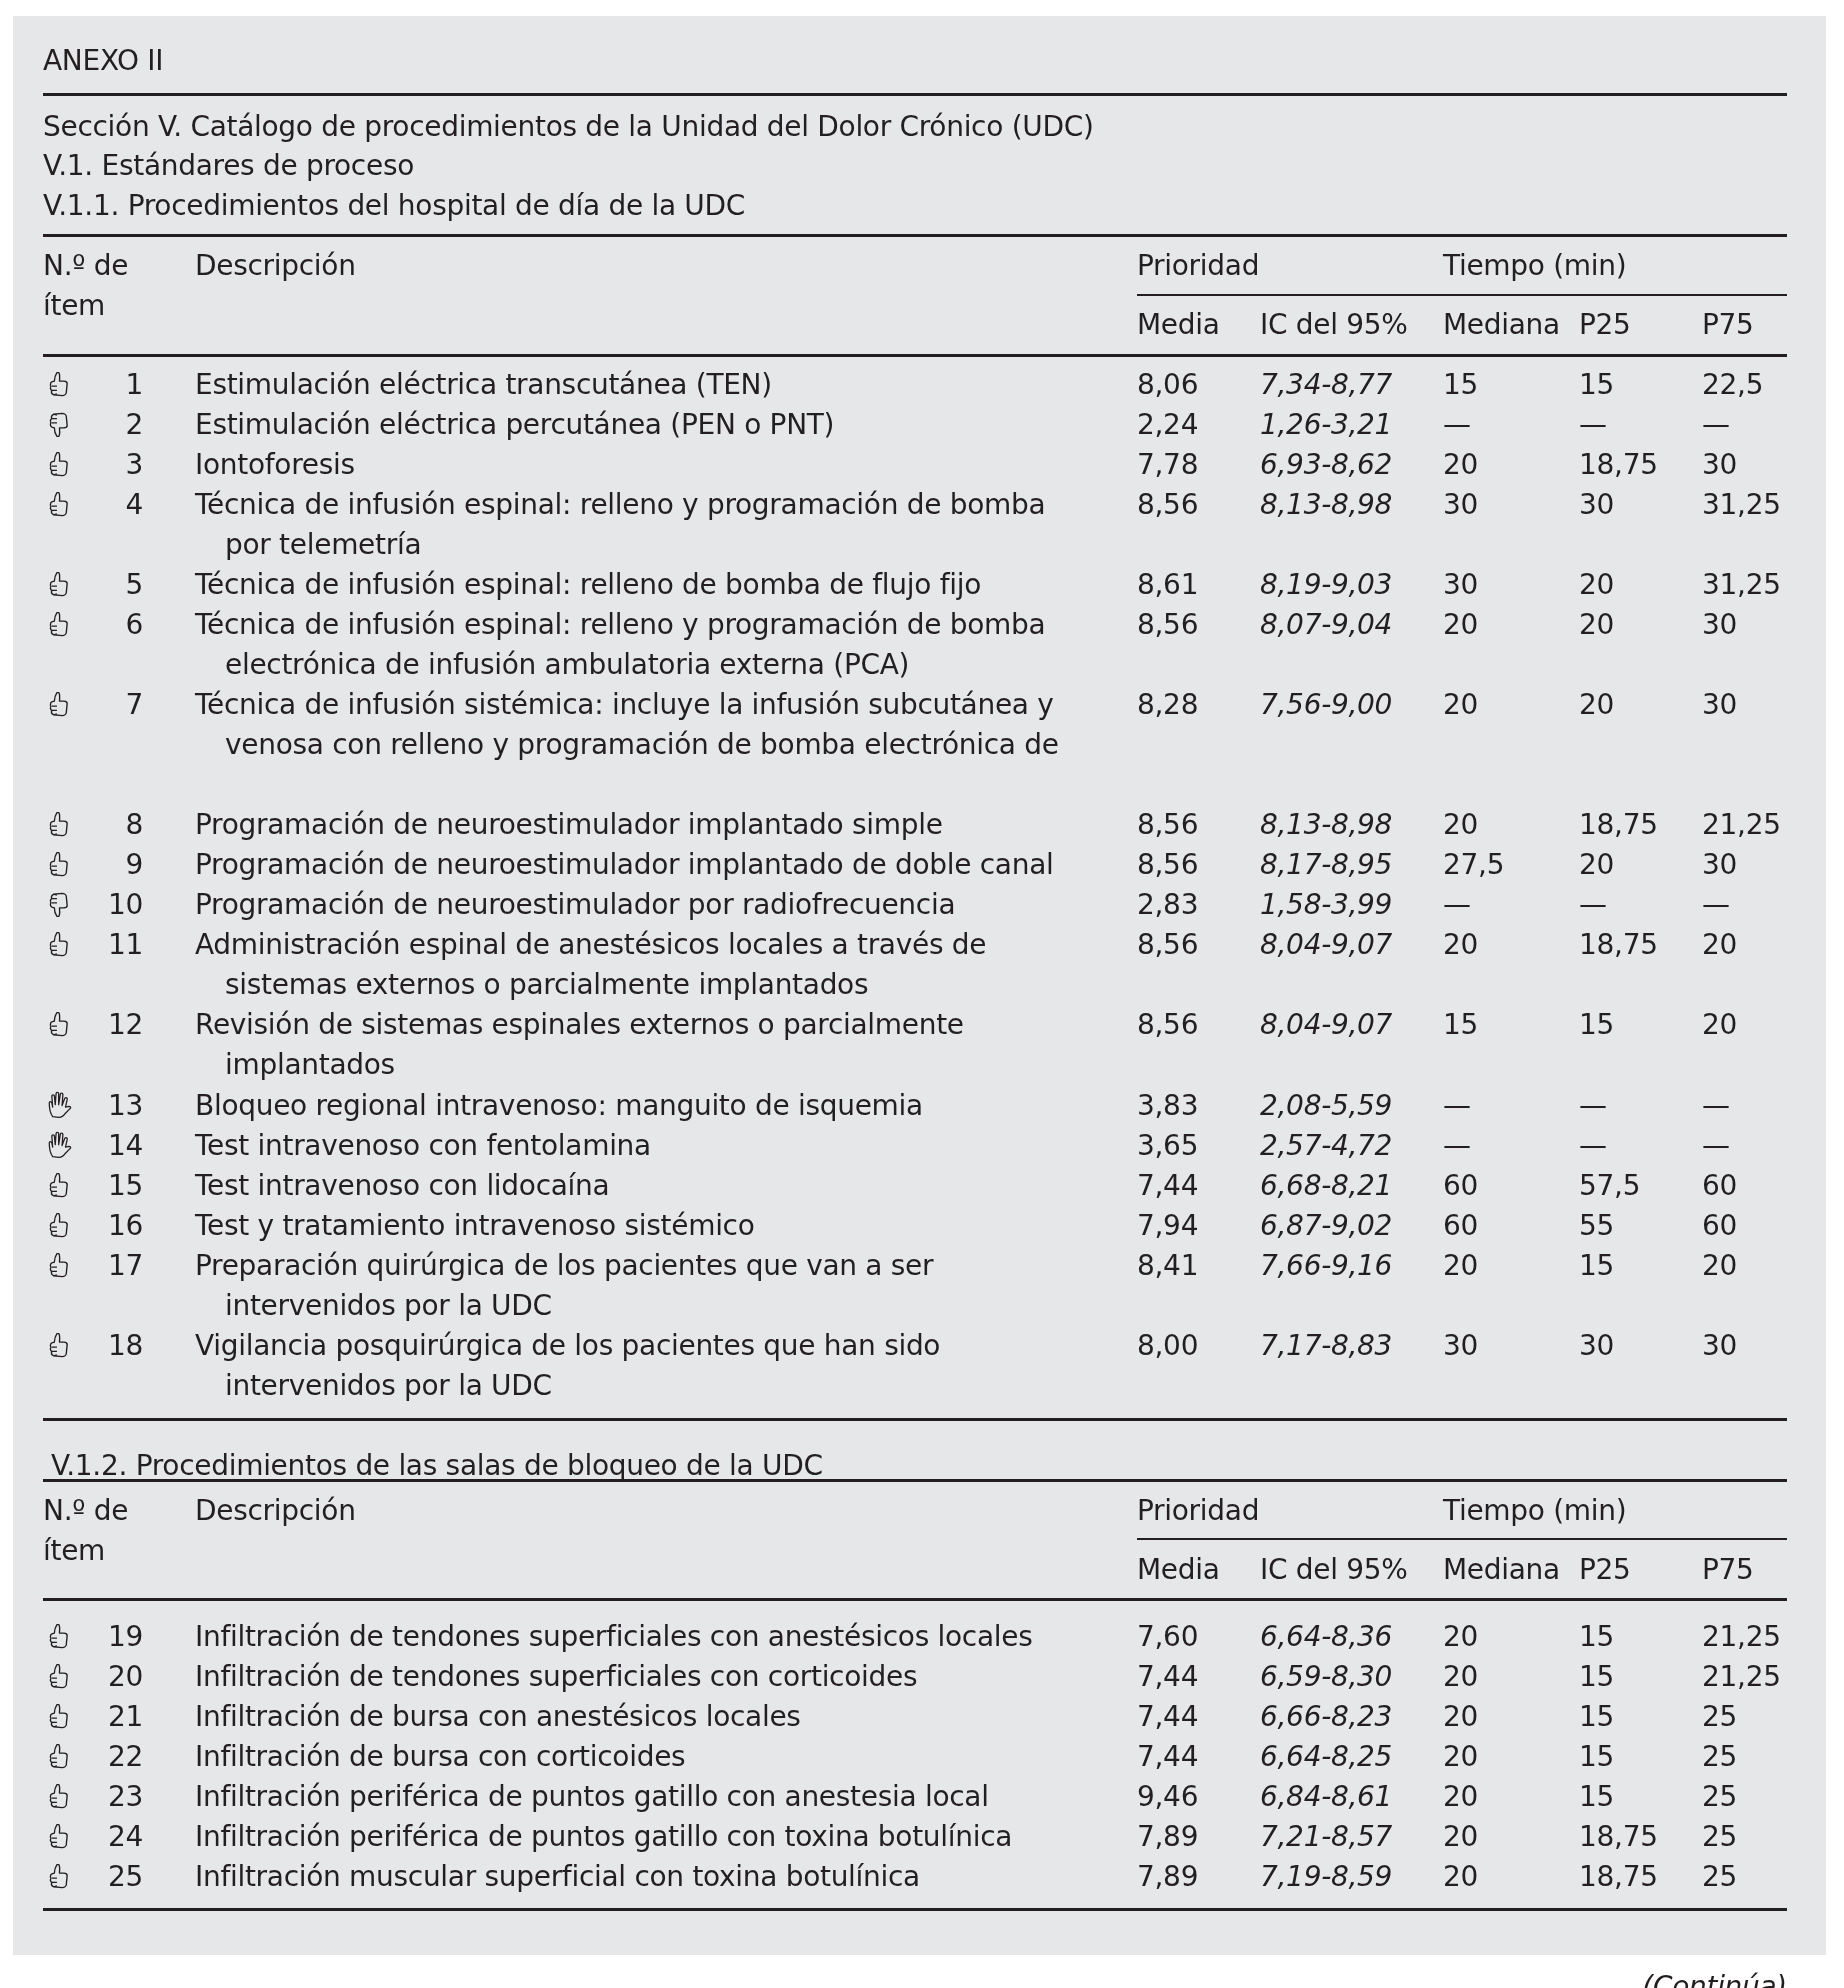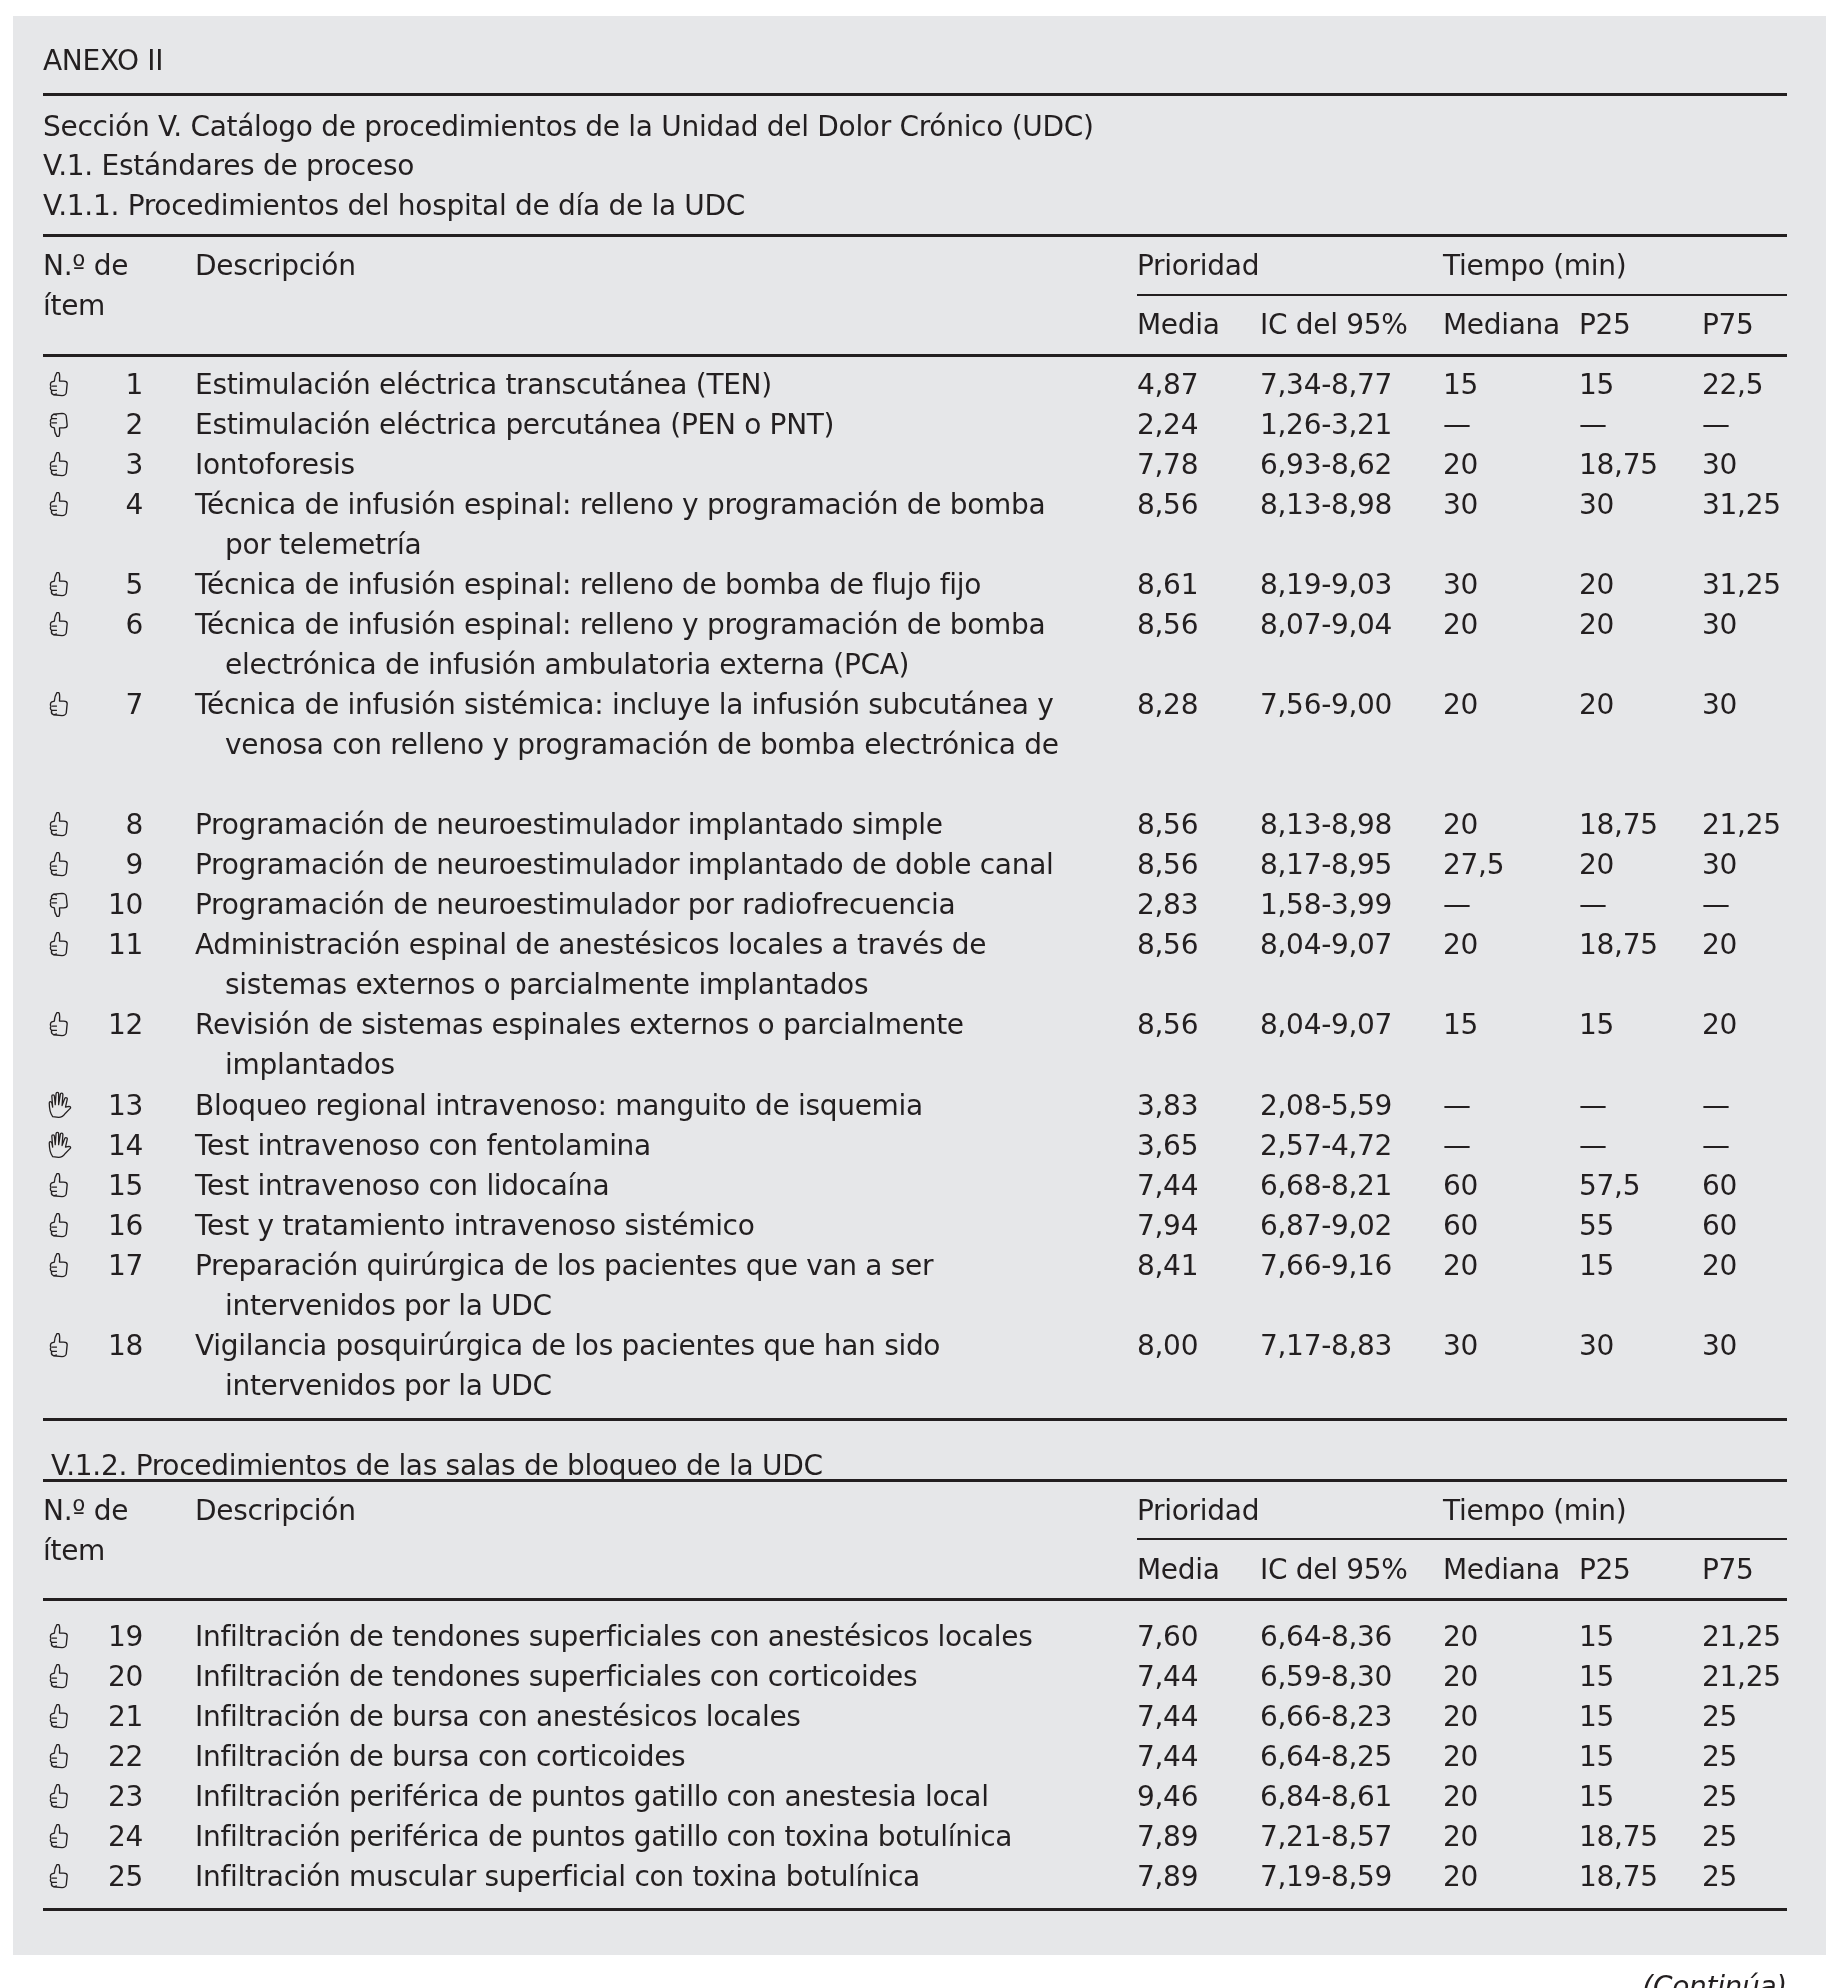--- a/index.html
+++ b/index.html
@@ -8,21 +8,21 @@
   .panel { position:absolute; left:13px; top:15.6px; width:1813px; height:1939px; background:#e6e7e9; }
   .t { position:absolute; font-size:28px; line-height:40px; white-space:nowrap; letter-spacing:-0.3px; }
   .rule { position:absolute; left:43px; width:1744px; height:2.6px; background:#231f20; }
   .subrule { position:absolute; height:1.7px; background:#231f20; }
   .row { position:absolute; left:0; width:1844px; }
   .row .icon { position:absolute; left:45px; top:5.2px; width:29px; height:29px; }
   .row .num { position:absolute; left:86px; width:57px; text-align:right; }
   .row .desc { position:absolute; left:195px; width:908px; white-space:normal; text-indent:0; }
   .row .desc .cont { display:block; padding-left:30px; }
   .c-media { position:absolute; left:1137px; }
-  .c-ic { position:absolute; left:1260px; }
+  .c-ic { position:absolute; left:1260px;font-style:italic; }
   .c-med { position:absolute; left:1443px; }
   .c-p25 { position:absolute; left:1579px; }
   .c-p75 { position:absolute; left:1702px; }
   .cont-note { font-style:italic;margin-top:48px; }
   svg { display:block; }
 </style>
 </head>
 <body>
 
 <div class="panel"></div>
@@ -53,21 +53,21 @@
 <div id="table1-body">
     <div class="row" style="top: 365px;">
       <span class="icon">
         <svg viewBox="0 0 34 34" width="29" height="29">
           <path d="M14 3 C12 6 11 9 11 13 L8 14 C6 15 6 18 7 19 C6 21 6 23 8 24 C7 26 8 28 10 29 L20 30 C23 30 25 28 25 26 L26 16 C26 14 24 13 22 13 L17 13 C17 9 18 5 16 3 Z" fill="none" stroke="#231f20" stroke-width="1.6" stroke-linejoin="round"></path>
           <path d="M8 19 L14 19 M8 24 L14 24 M10 29 L14 28" stroke="#231f20" stroke-width="1.4" fill="none"></path>
         </svg>
       </span>
       <span class="t num">1</span>
       <span class="t desc"><span>Estimulación eléctrica transcutánea (TEN)</span></span>
-      <span class="t c-media">4,87</span>
+      <span class="t c-media">8,06</span>
       <span class="t c-ic">7,34-8,77</span>
       <span class="t c-med">15</span>
       <span class="t c-p25">15</span>
       <span class="t c-p75">22,5</span>
     </div>
     <div class="row" style="top: 405px;">
       <span class="icon">
         <svg viewBox="0 0 34 34" width="29" height="29">
           <g transform="translate(0,34) scale(1,-1)">
             <path d="M14 3 C12 6 11 9 11 13 L8 14 C6 15 6 18 7 19 C6 21 6 23 8 24 C7 26 8 28 10 29 L20 30 C23 30 25 28 25 26 L26 16 C26 14 24 13 22 13 L17 13 C17 9 18 5 16 3 Z" fill="none" stroke="#231f20" stroke-width="1.6" stroke-linejoin="round"></path>

